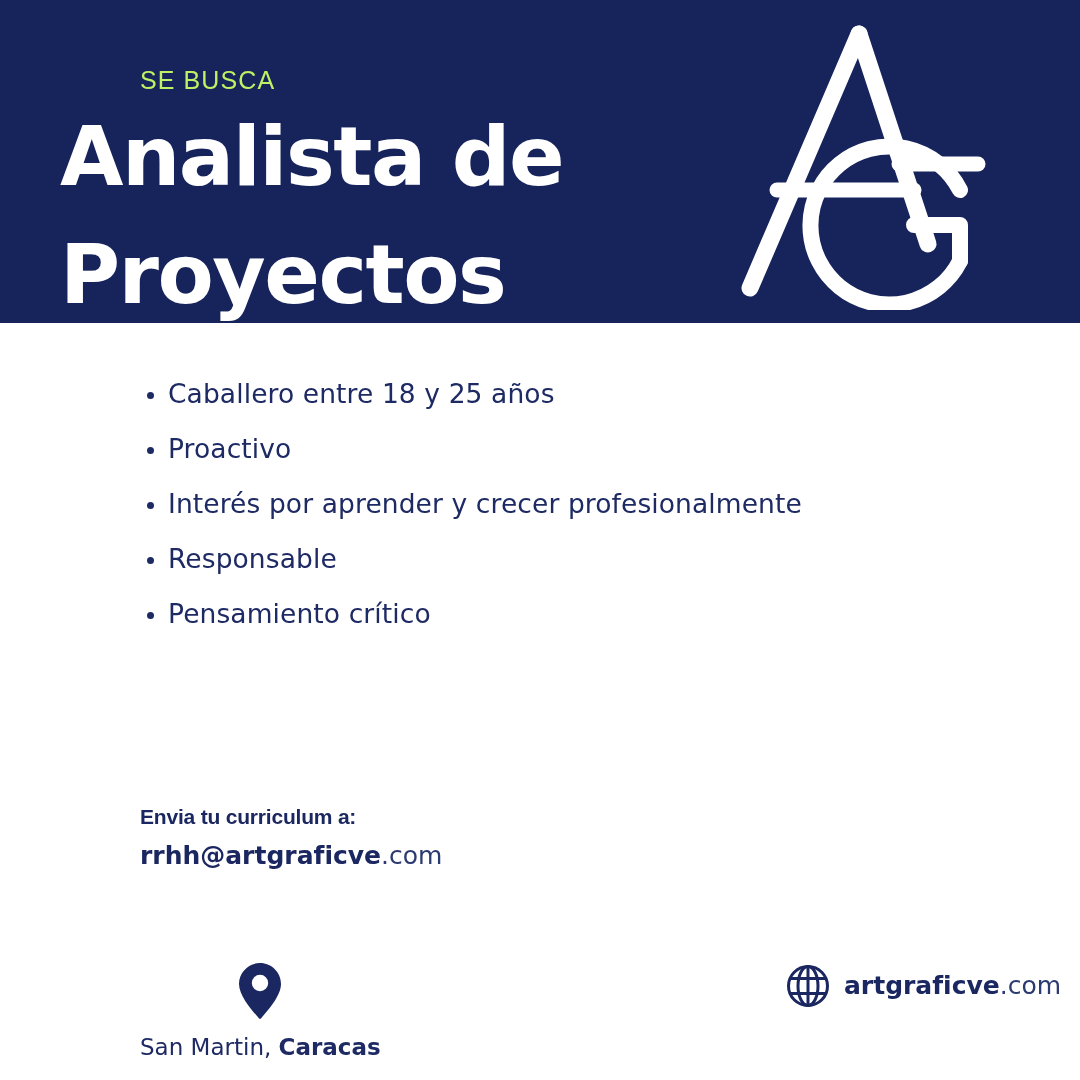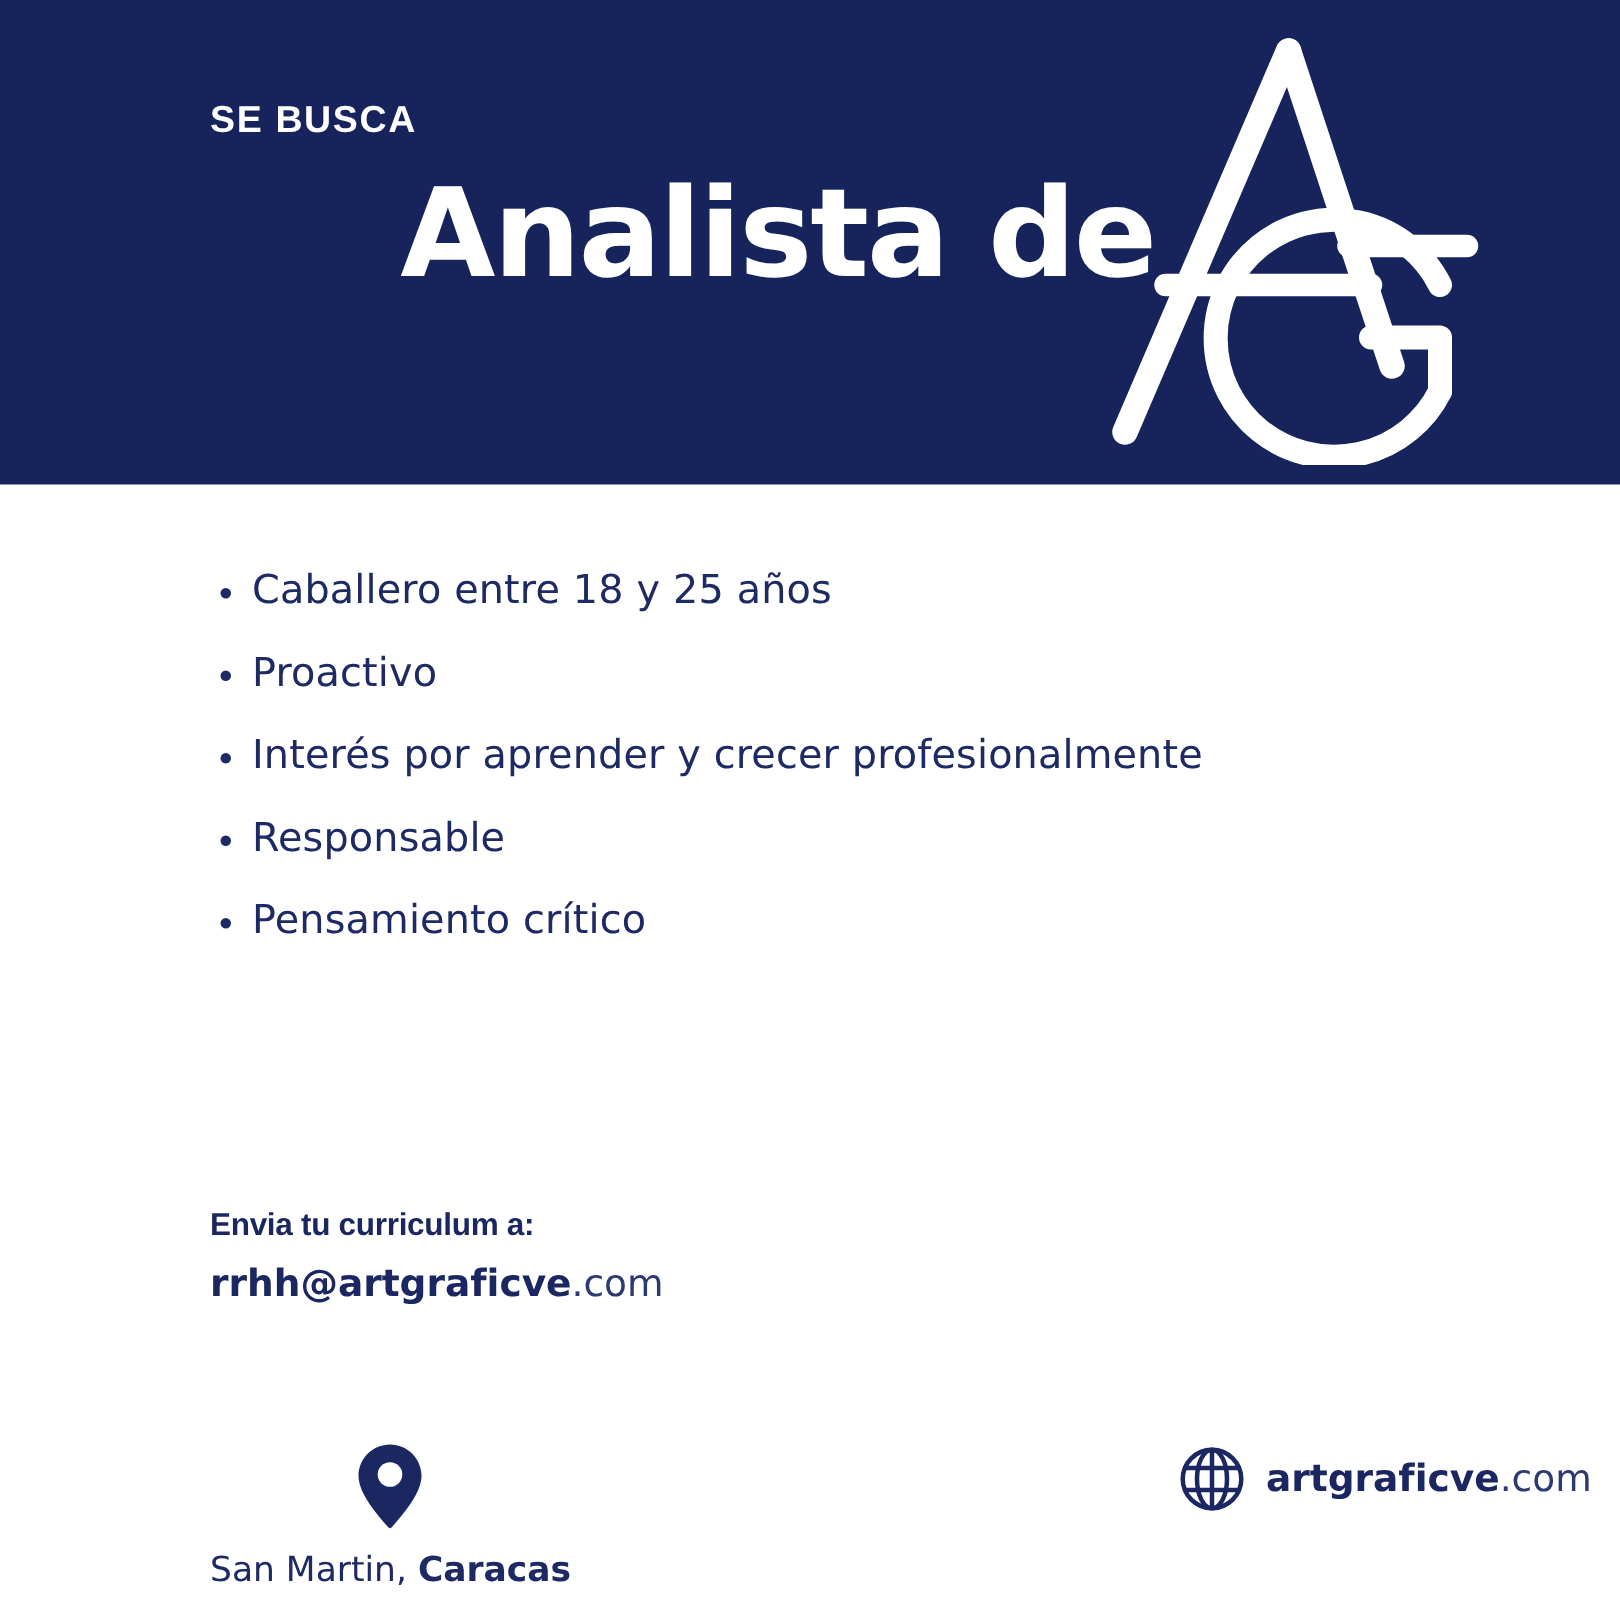--- a/index.html
+++ b/index.html
@@ -29,33 +29,33 @@
     height: 323px;
     background: #17245c;
     overflow: hidden;
   }
 
   .eyebrow {
     position: absolute;
     left: 140px;
     top: 66px;
     font-size: 25px;
-    font-weight: bold;
+    font-weight: normal;
     letter-spacing: 1.1px;
-    color: #ffffff;
+    color: #bef264;
     font-family: "Liberation Sans", sans-serif;
     white-space: nowrap;
   }
 
   .title-block {
     position: absolute;
     left: 60px;
     top: 98px;
     width: 710px;
-    text-align: right;
+    text-align: left;
   }
   .title-line {
     display: block;
     font-family: "DejaVu Sans", sans-serif;
     font-weight: bold;
     font-size: 82px;
     line-height: 118px;
     letter-spacing: -1.5px;
     color: #ffffff;
     white-space: nowrap;
@@ -178,20 +178,21 @@
 <body>
 
 <div class="poster">
 
   <div class="header-band">
 
     <div class="eyebrow">SE BUSCA</div>
 
     <div class="title-block">
       <span class="title-line">Analista de</span>
+      <span class="title-line">Proyectos</span>
     </div>
 
     <div class="logo-mark">
       <svg width="270" height="292" viewBox="0 0 270 292" fill="none" xmlns="http://www.w3.org/2000/svg">
 
         <path d="M131 16 L200 226" stroke="#ffffff" stroke-width="17" stroke-linecap="round"></path>
 
         <path d="M131 16 L22 270" stroke="#ffffff" stroke-width="17" stroke-linecap="round"></path>
 
         <path d="M49 172 L186 172" stroke="#ffffff" stroke-width="15" stroke-linecap="round"></path>

